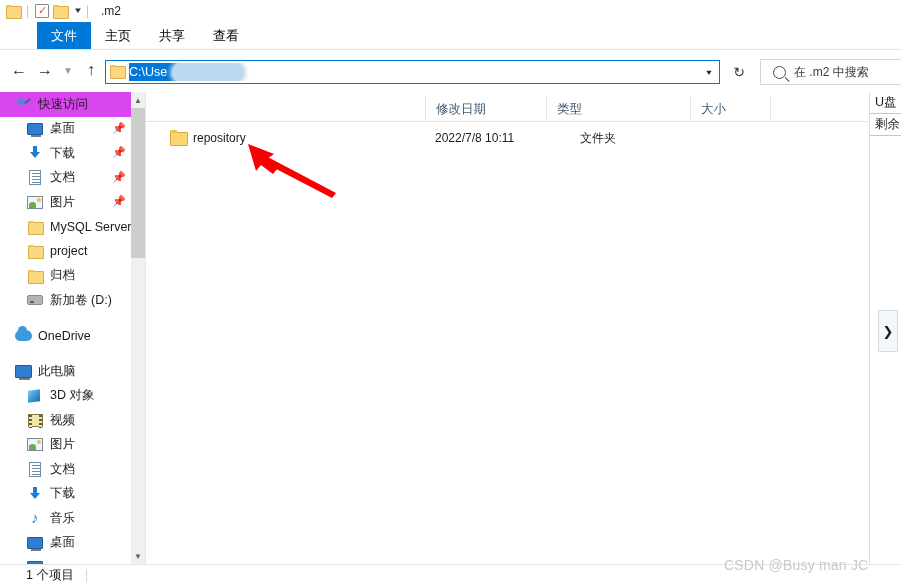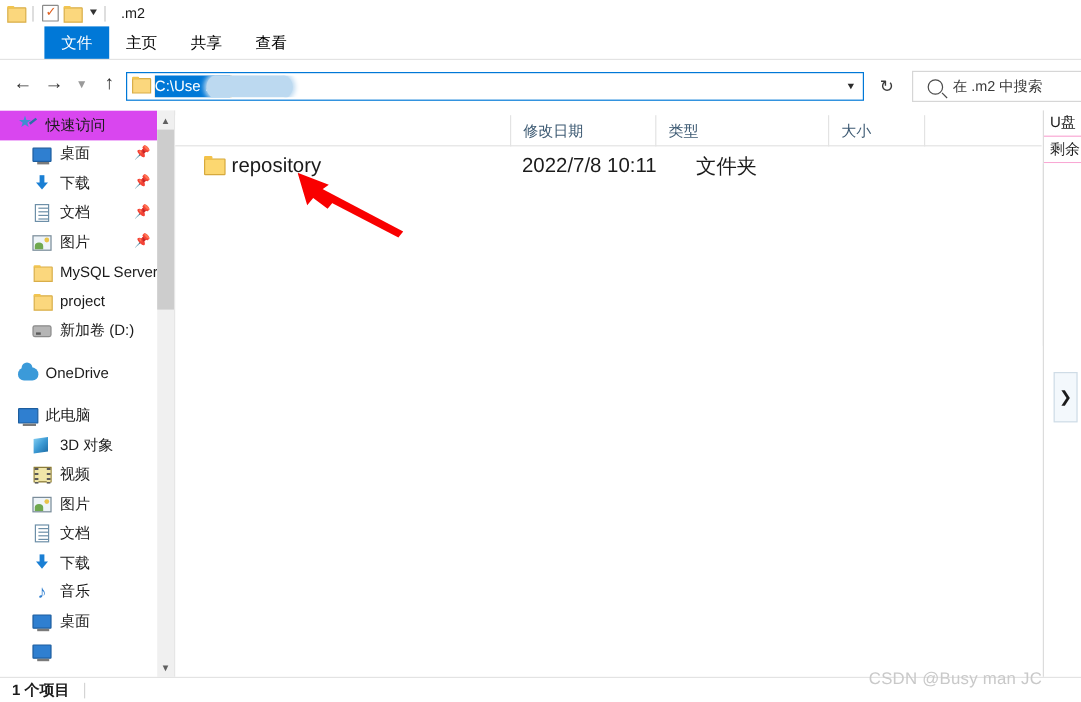--- a/index.html
+++ b/index.html
@@ -254,21 +254,21 @@
     position: absolute; top: 0; height: 26px; display: flex; align-items: center;
     font-size: 12.5px; color: #3d5a73; padding-left: 10px;
     border-left: 1px solid #e3e3e3;
   }
   .col.first { border-left: none; }
   .sort-caret {
     position: absolute; left: 290px; top: 0px; font-size: 9px; color: #7f7f7f;
     transform: scaleX(1.4) scaleY(0.7);
   }
   .filerows { position: absolute; left: 146px; top: 123px; width: 722px; height: 441px; }
-  .frow { position: relative; height: 30px; display: flex; align-items: center; font-size: 17px; color: #1b1b1b; }
+  .frow { position: relative; height: 30px; display: flex; align-items: center; font-size: 12px; color: #1b1b1b; }
   .frow .cell { position: absolute; white-space: nowrap; }
   .row-folder { width: 17px; height: 14px; position: relative; }
   .row-folder::before {
     content: ""; position: absolute; left: 0; top: 2px; width: 16px; height: 12px;
     background: #fcd770; border: 1px solid #d6a93c; border-radius: 0 1px 1px 1px;
   }
   .row-folder::after {
     content: ""; position: absolute; left: 0; top: 0px; width: 7px; height: 3px;
     background: #f3c249; border-radius: 1px 1px 0 0;
   }
@@ -295,21 +295,21 @@
   }
 
   
   .statusdiv {
     position: absolute; left: 0; top: 564px; width: 901px; height: 1px; background: #e3e3e3;
   }
   .statusbar {
     position: absolute; left: 0; top: 565px; width: 901px; height: 20px;
     background: #ffffff; display: flex; align-items: center;
   }
-  .status-text { font-size: 12.5px; color: #1b1b1b; padding-left: 10px; font-weight: bold; }
+  .status-text { font-size: 12.5px; color: #1b1b1b; padding-left: 26px; }
   .status-sep { width: 1px; height: 13px; background: #d4d4d4; margin-left: 12px; }
 
   
   .arrow-svg { position: absolute; left: 248px; top: 140px; pointer-events: none; }
   .watermark {
     position: absolute; left: 724px; top: 557px;
     font-size: 14px; color: #c9c9c9; white-space: nowrap; letter-spacing: 0.2px;
   }
 </style>
 </head>
@@ -418,20 +418,26 @@
       <span>MySQL Server</span>
     </div>
     <div class="nav-item lvl1">
       <span class="ic">
           <span class="folder-glyph"></span>
         </span>
       <span>project</span>
     </div>
     <div class="nav-item lvl1">
       <span class="ic">
+          <span class="folder-glyph"></span>
+        </span>
+      <span>归档</span>
+    </div>
+    <div class="nav-item lvl1">
+      <span class="ic">
           <span class="ic-drive"></span>
         </span>
       <span>新加卷 (D:)</span>
     </div>
 
     <div style="height:11px"></div>
     <div class="nav-item lvl0">
       <span class="ic">
           <span class="ic-cloud"></span>
         </span>

